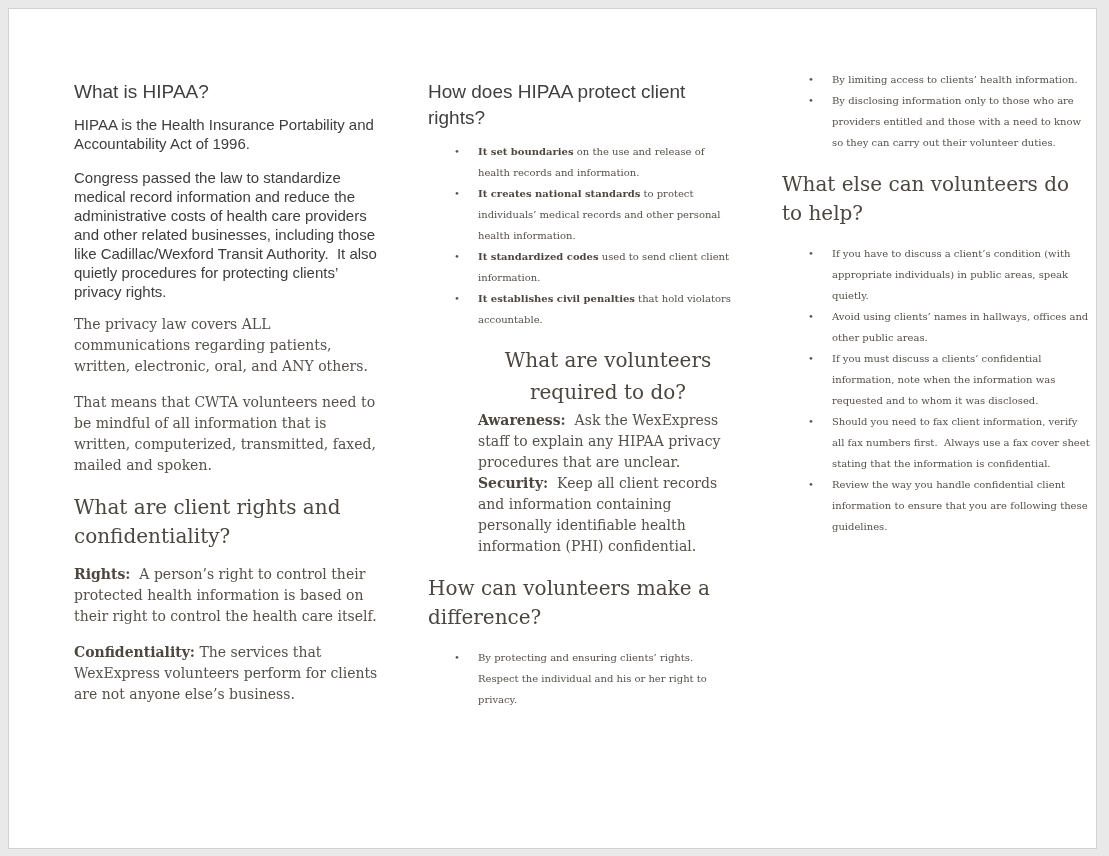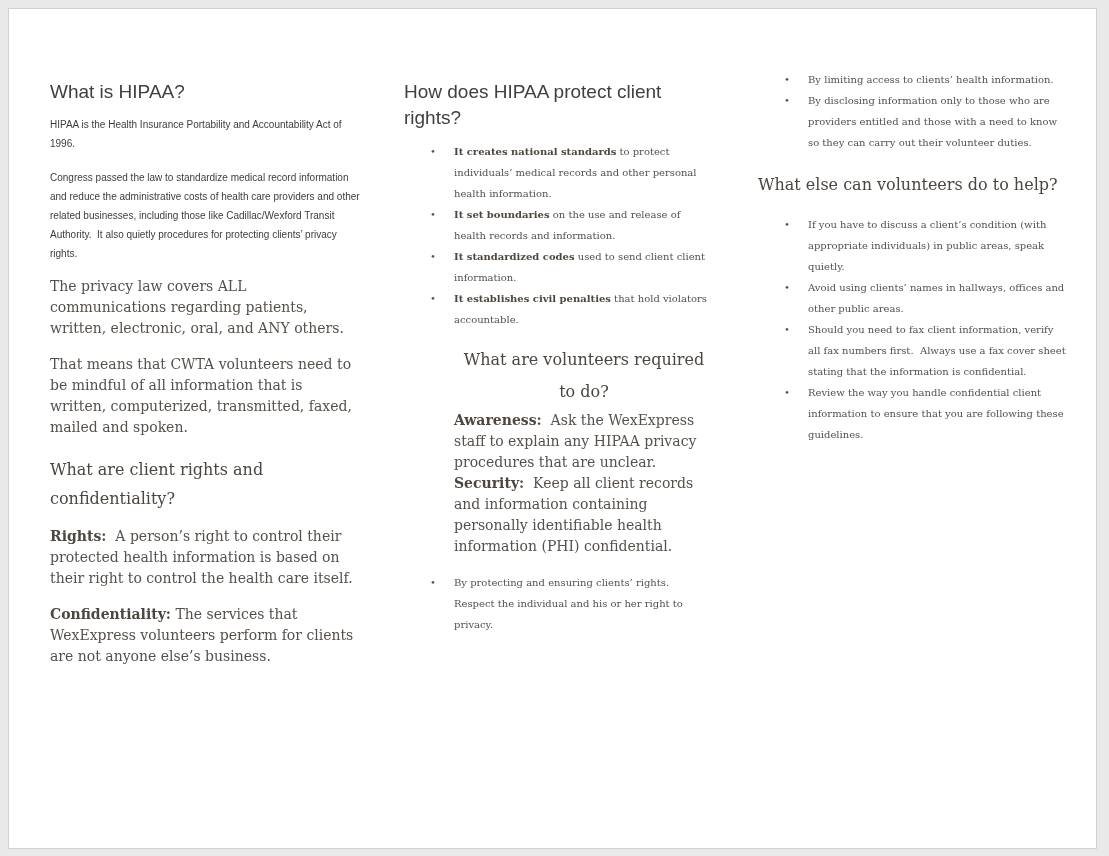--- a/index.html
+++ b/index.html
@@ -12,47 +12,47 @@
   .canvas { position:relative; width:1109px; height:856px; }
   .page {
     position:absolute; left:8px; top:8px;
     width:1089px; height:841px;
     box-sizing:border-box;
     background:#ffffff;
     border:1px solid #d2d2d2;
     overflow:hidden;
     display:flex;
     gap:44px;
-    padding:56px 18px 30px 41px;
+    padding:56px 18px 30px 65px;
   }
   .col { flex:0 0 310px; width:310px; }
 
   .h-sans {
     font-family:"Liberation Sans", sans-serif;
     font-size:19px; line-height:26px;
     color:#404040; font-weight:400;
     margin:14px 0 10px;
   }
   .p-sans {
     font-family:"Liberation Sans", sans-serif;
-    font-size:10px; line-height:19px;
+    font-size:15px; line-height:19px;
     color:#3d3d3d;
     margin:0 0 13px;
     white-space:pre-wrap;
   }
   .p-serif {
     font-family:"DejaVu Serif", serif;
     font-size:14px; line-height:21px;
     color:#56504a;
     margin:0 0 15px;
     white-space:pre-wrap;
   }
   .h-serif {
     font-family:"DejaVu Serif", serif;
-    font-size:16px; line-height:29px;
+    font-size:20px; line-height:29px;
     color:#4b463f; font-weight:400;
     margin:17px 0 13px;
   }
   .h-sub {
     margin:2px 0 2px 50px;
     line-height:32px;
     text-align:center;
   }
   .indent { margin:0 0 0 50px; }
   .bullets {
@@ -87,39 +87,41 @@
         <p class="p-sans gap-top">Congress passed the law to standardize medical record information and reduce the administrative costs of health care providers and other related businesses, including those like Cadillac/Wexford Transit Authority.  It also quietly procedures for protecting clients’ privacy rights.</p>
         <p class="p-serif">The privacy law covers ALL communications regarding patients, written, electronic, oral, and ANY others.</p>
         <p class="p-serif">That means that CWTA volunteers need to be mindful of all information that is written, computerized, transmitted, faxed, mailed and spoken.</p>
         <div class="h-serif">What are client rights and confidentiality?</div>
         <p class="p-serif"><b class="lead">Rights:</b><span>  A person’s right to control their protected health information is based on their right to control the health care itself.</span></p>
         <p class="p-serif"><b class="lead">Confidentiality:</b><span> The services that WexExpress volunteers perform for clients are not anyone else’s business.</span></p>
       </div>
     <div class="col">
         <div class="h-sans">How does HIPAA protect client rights?</div>
         <ul class="bullets">
+          <li><b class="lead">It set boundaries</b><span> on the use and release of health records and information.</span></li>
           <li><b class="lead">It creates national standards</b><span> to protect individuals’ medical records and other personal health information.</span></li>
-          <li><b class="lead">It set boundaries</b><span> on the use and release of health records and information.</span></li>
           <li><b class="lead">It standardized codes</b><span> used to send client client information.</span></li>
           <li><b class="lead">It establishes civil penalties</b><span> that hold violators accountable.</span></li>
         </ul>
         <div class="h-serif h-sub">What are volunteers required to do?</div>
         <p class="p-serif indent"><b class="lead">Awareness:</b><span>  Ask the WexExpress staff to explain any HIPAA privacy procedures that are unclear.</span></p>
         <p class="p-serif indent"><b class="lead">Security:</b><span>  Keep all client records and information containing personally identifiable health information (PHI) confidential.</span></p>
+        <div class="h-serif">How can volunteers make a difference?</div>
         <ul class="bullets gap-top">
           <li>By protecting and ensuring clients’ rights.  Respect the individual and his or her right to privacy.</li>
         </ul>
       </div>
     <div class="col">
         <ul class="bullets">
           <li>By limiting access to clients’ health information.</li>
           <li>By disclosing information only to those who are providers entitled and those with a need to know so they can carry out their volunteer duties.</li>
         </ul>
         <div class="h-serif">What else can volunteers do to help?</div>
         <ul class="bullets gap-top">
           <li>If you have to discuss a client’s condition (with appropriate individuals) in public areas, speak quietly.</li>
           <li>Avoid using clients’ names in hallways, offices and other public areas.</li>
+          <li>If you must discuss a clients’ confidential information, note when the information was requested and to whom it was disclosed.</li>
           <li>Should you need to fax client information, verify all fax numbers first.  Always use a fax cover sheet stating that the information is confidential.</li>
           <li>Review the way you handle confidential client information to ensure that you are following these guidelines.</li>
         </ul>
       </div>
   </div>
 </div>
 
 </body></html>

